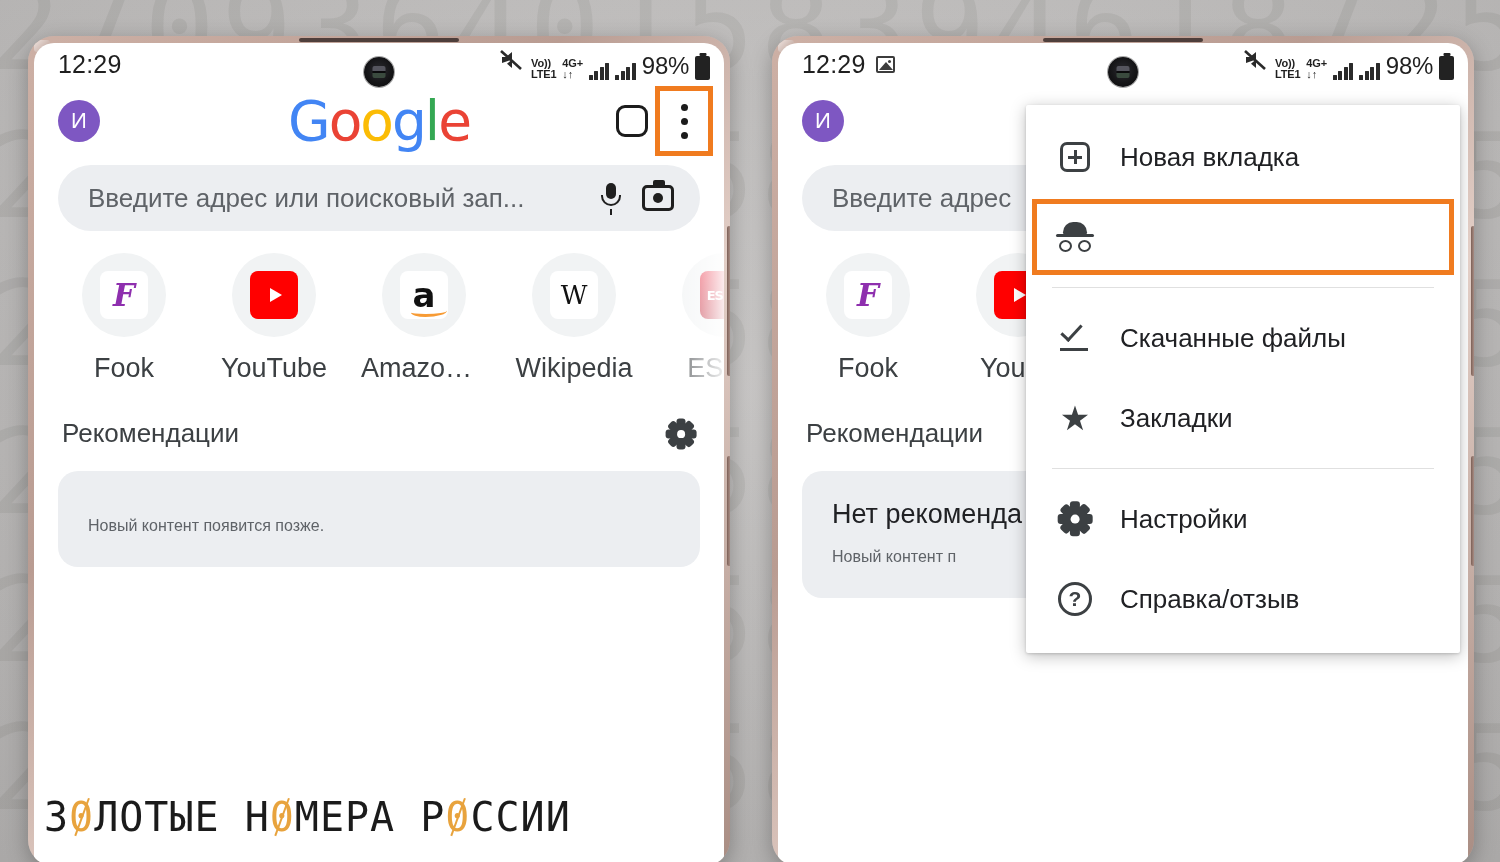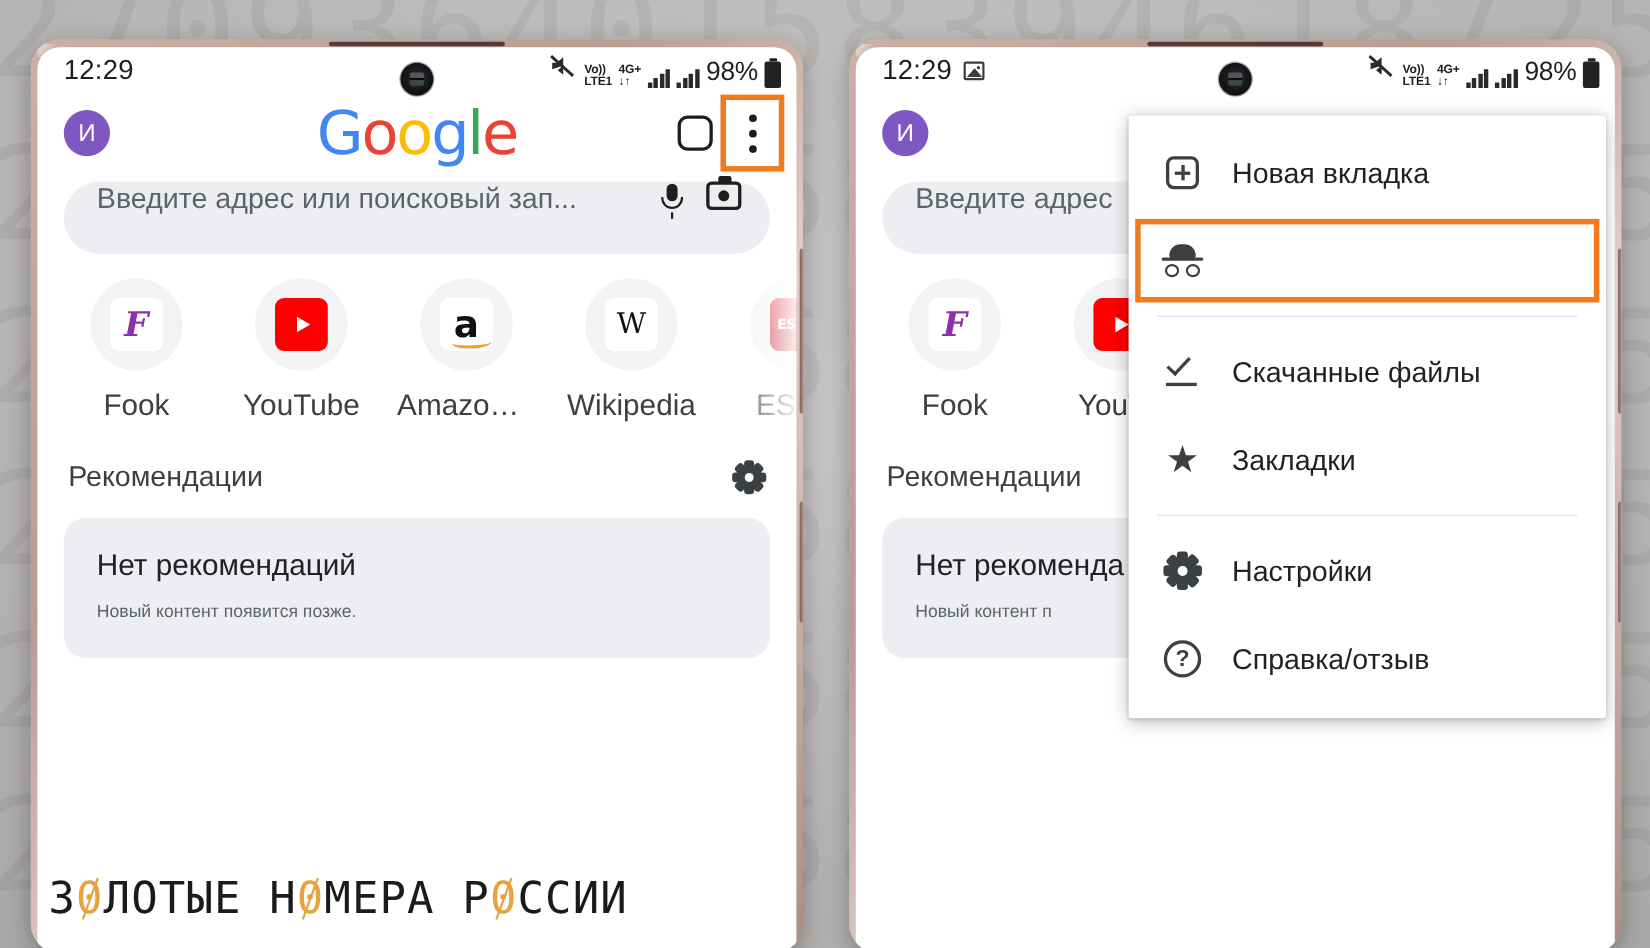--- a/index.html
+++ b/index.html
@@ -155,21 +155,21 @@
   .hl-box {
     position: absolute; border: 5px solid #F07B1F; background: transparent;
     pointer-events: none;
   }
   #hl-menu-dots { left: -3px; top: -2px; right: -3px; bottom: -2px; }
 
   
   .search-row { padding: 8px 24px 0 24px; }
   .search-bar {
     height: 66px; border-radius: 33px; background:#eceef1;
-    display:flex; padding: 0 26px 0 30px; gap: 8px;
+    display:flex; align-items:center; padding: 0 26px 0 30px; gap: 8px;
   }
   .search-placeholder {
     flex: 1; color:#5f6368; font-size: 26px; white-space: nowrap; overflow: hidden;
   }
   .mic-icon { width: 22px; height: 34px; position: relative; flex: none; margin-right: 12px;}
   .mic-icon .cap { position:absolute; top:2px; left:6px; width:10px; height:16px; border-radius:5px; background:#1f1f1f;}
   .mic-icon .arc { position:absolute; top:14px; left:1px; width:20px; height:11px;
     border: 2.6px solid #1f1f1f; border-top: none; border-radius: 0 0 12px 12px; }
   .mic-icon .stem { position:absolute; bottom:0px; left:9.5px; width:2.6px; height:6px; background:#1f1f1f;}
   .cam-icon { width: 32px; height: 26px; border: 3px solid #1f1f1f; border-radius: 5px; position: relative; flex:none;}
@@ -460,21 +460,20 @@
           <span class="tooth" style="transform:translate(-50%,-50%) rotate(0deg)"></span>
           <span class="tooth" style="transform:translate(-50%,-50%) rotate(45deg)"></span>
           <span class="tooth" style="transform:translate(-50%,-50%) rotate(90deg)"></span>
           <span class="tooth" style="transform:translate(-50%,-50%) rotate(135deg)"></span>
           <span class="ring"></span>
             <span class="hole"></span>
         </span>
       </span>
     </div>
     <div class="rec-card">
-      <h3>Нет рекомендаций</h3>
       <p>Новый контент появится позже.</p>
     </div>
   </div>
 </div>
 
 <div class="phone" id="phone-right">
   <div class="speaker-slit"></div>
   <div class="corner-notch"></div>
   <div class="side-btn b1"></div>
   <div class="side-btn b2"></div>

